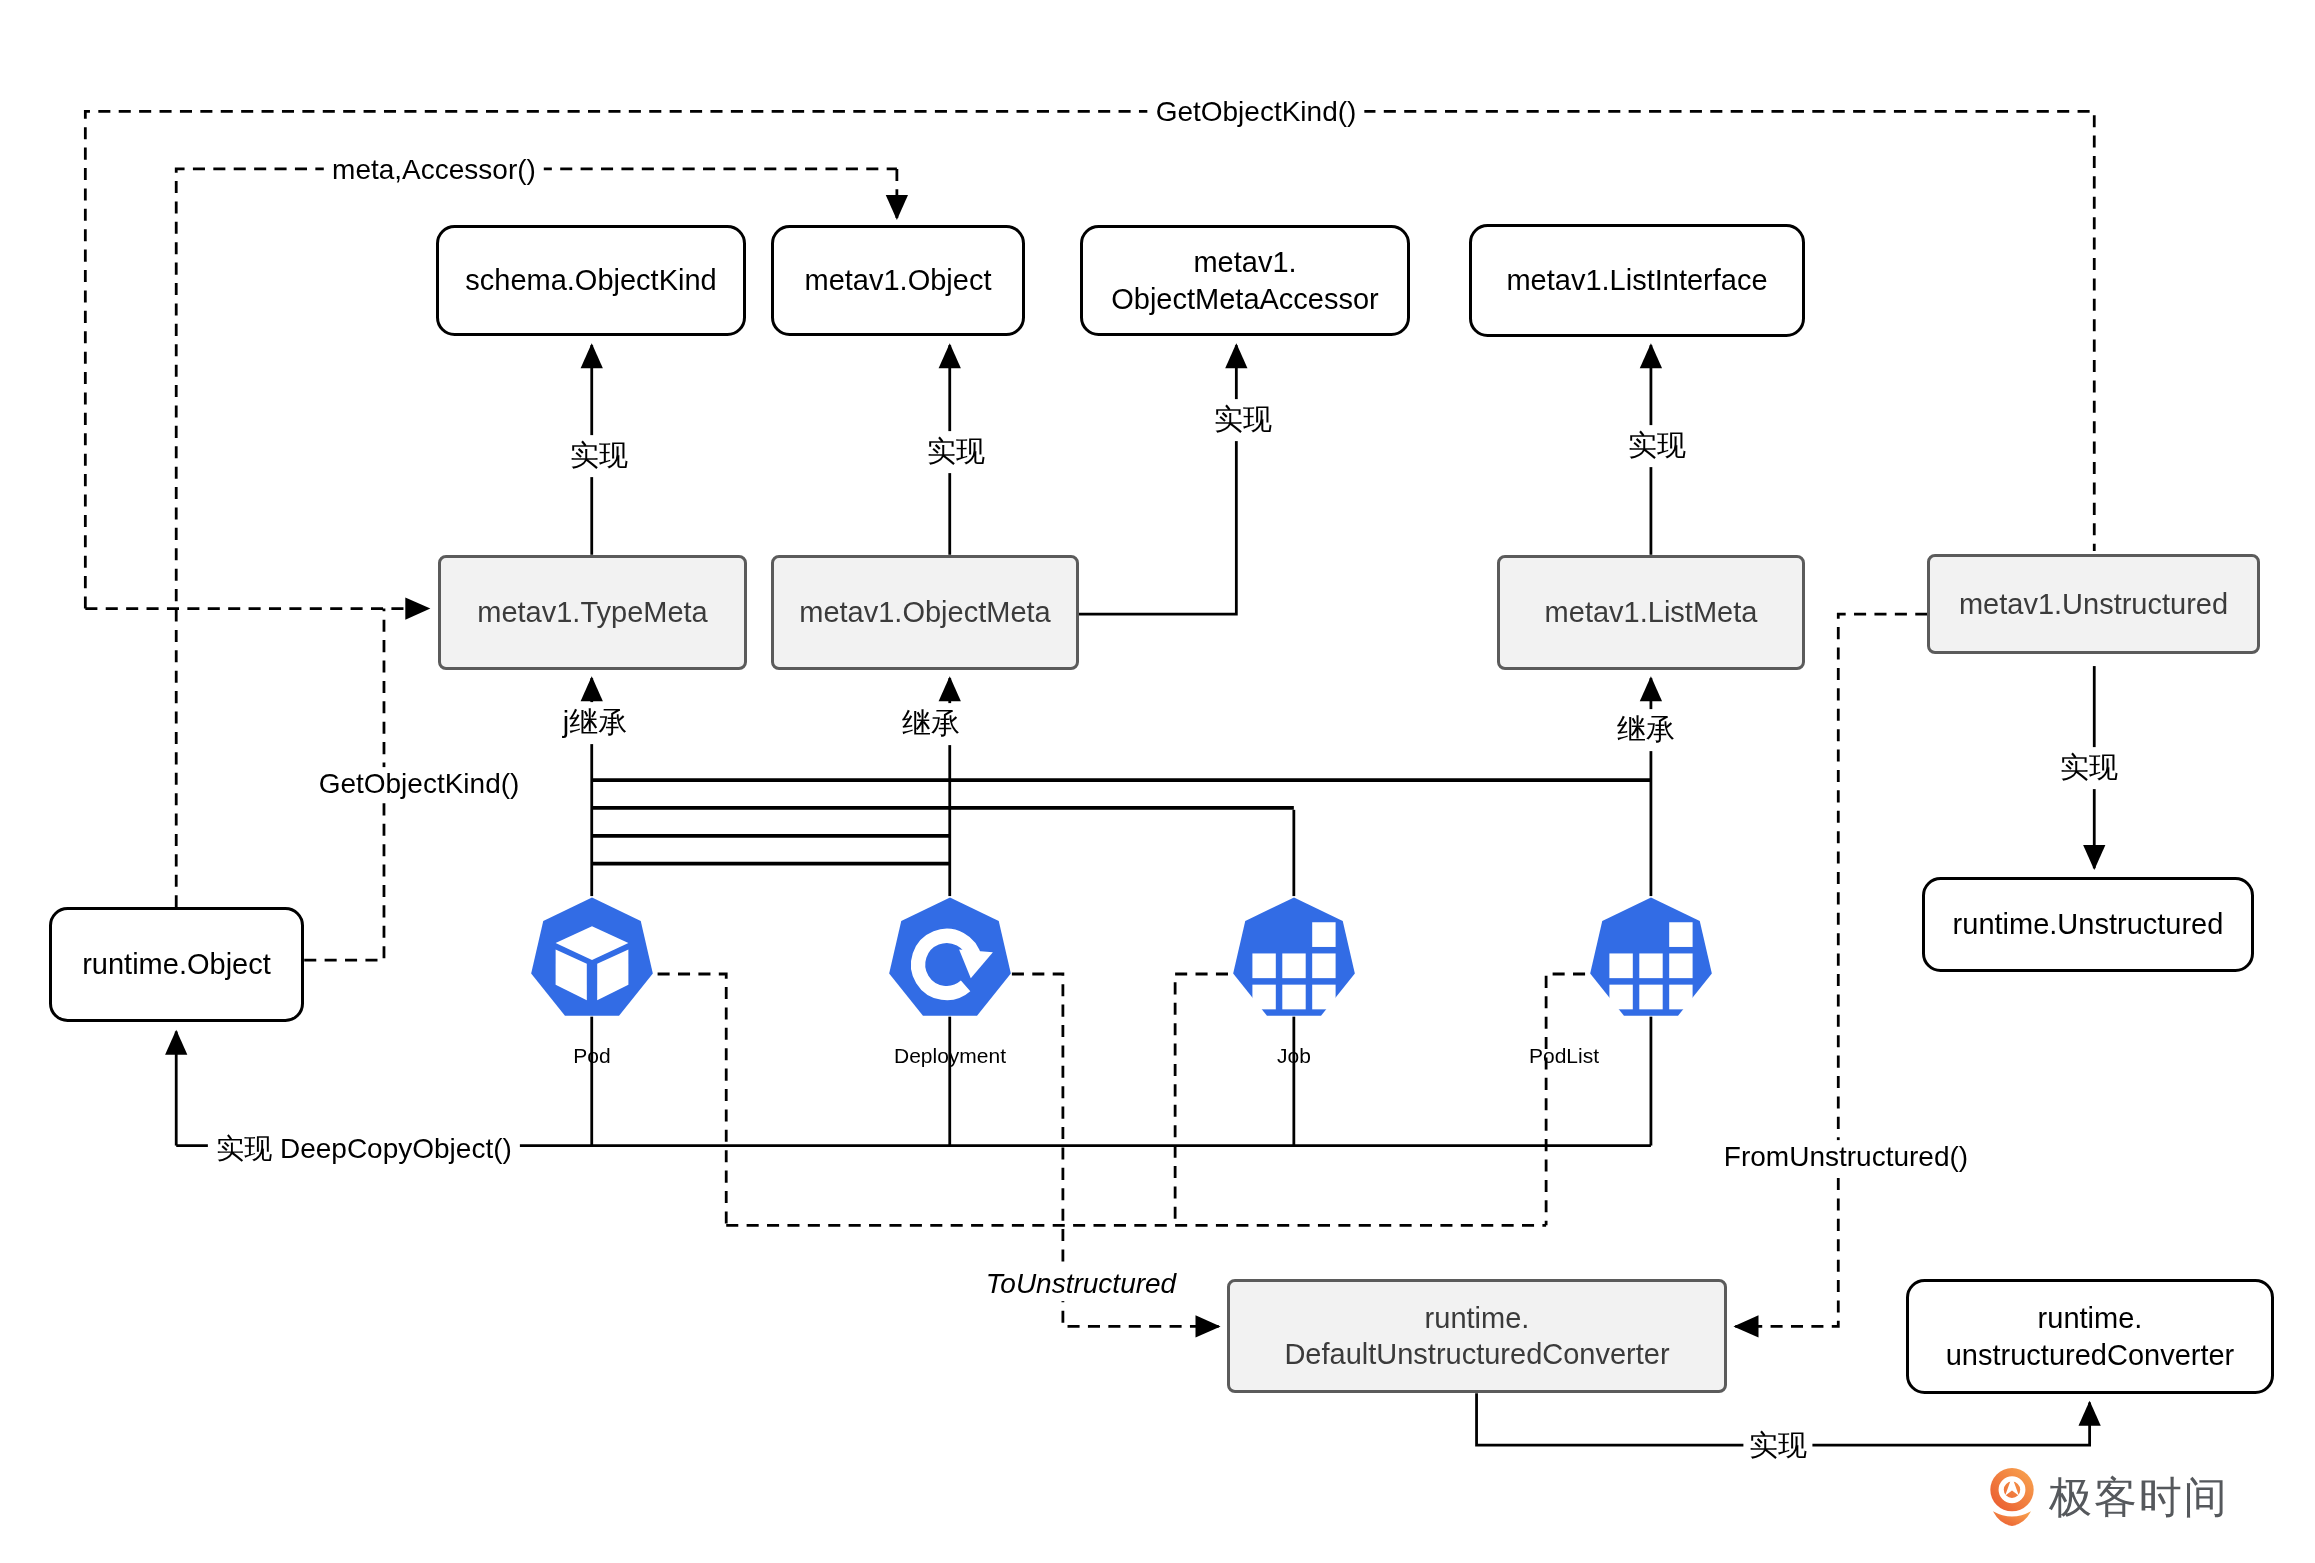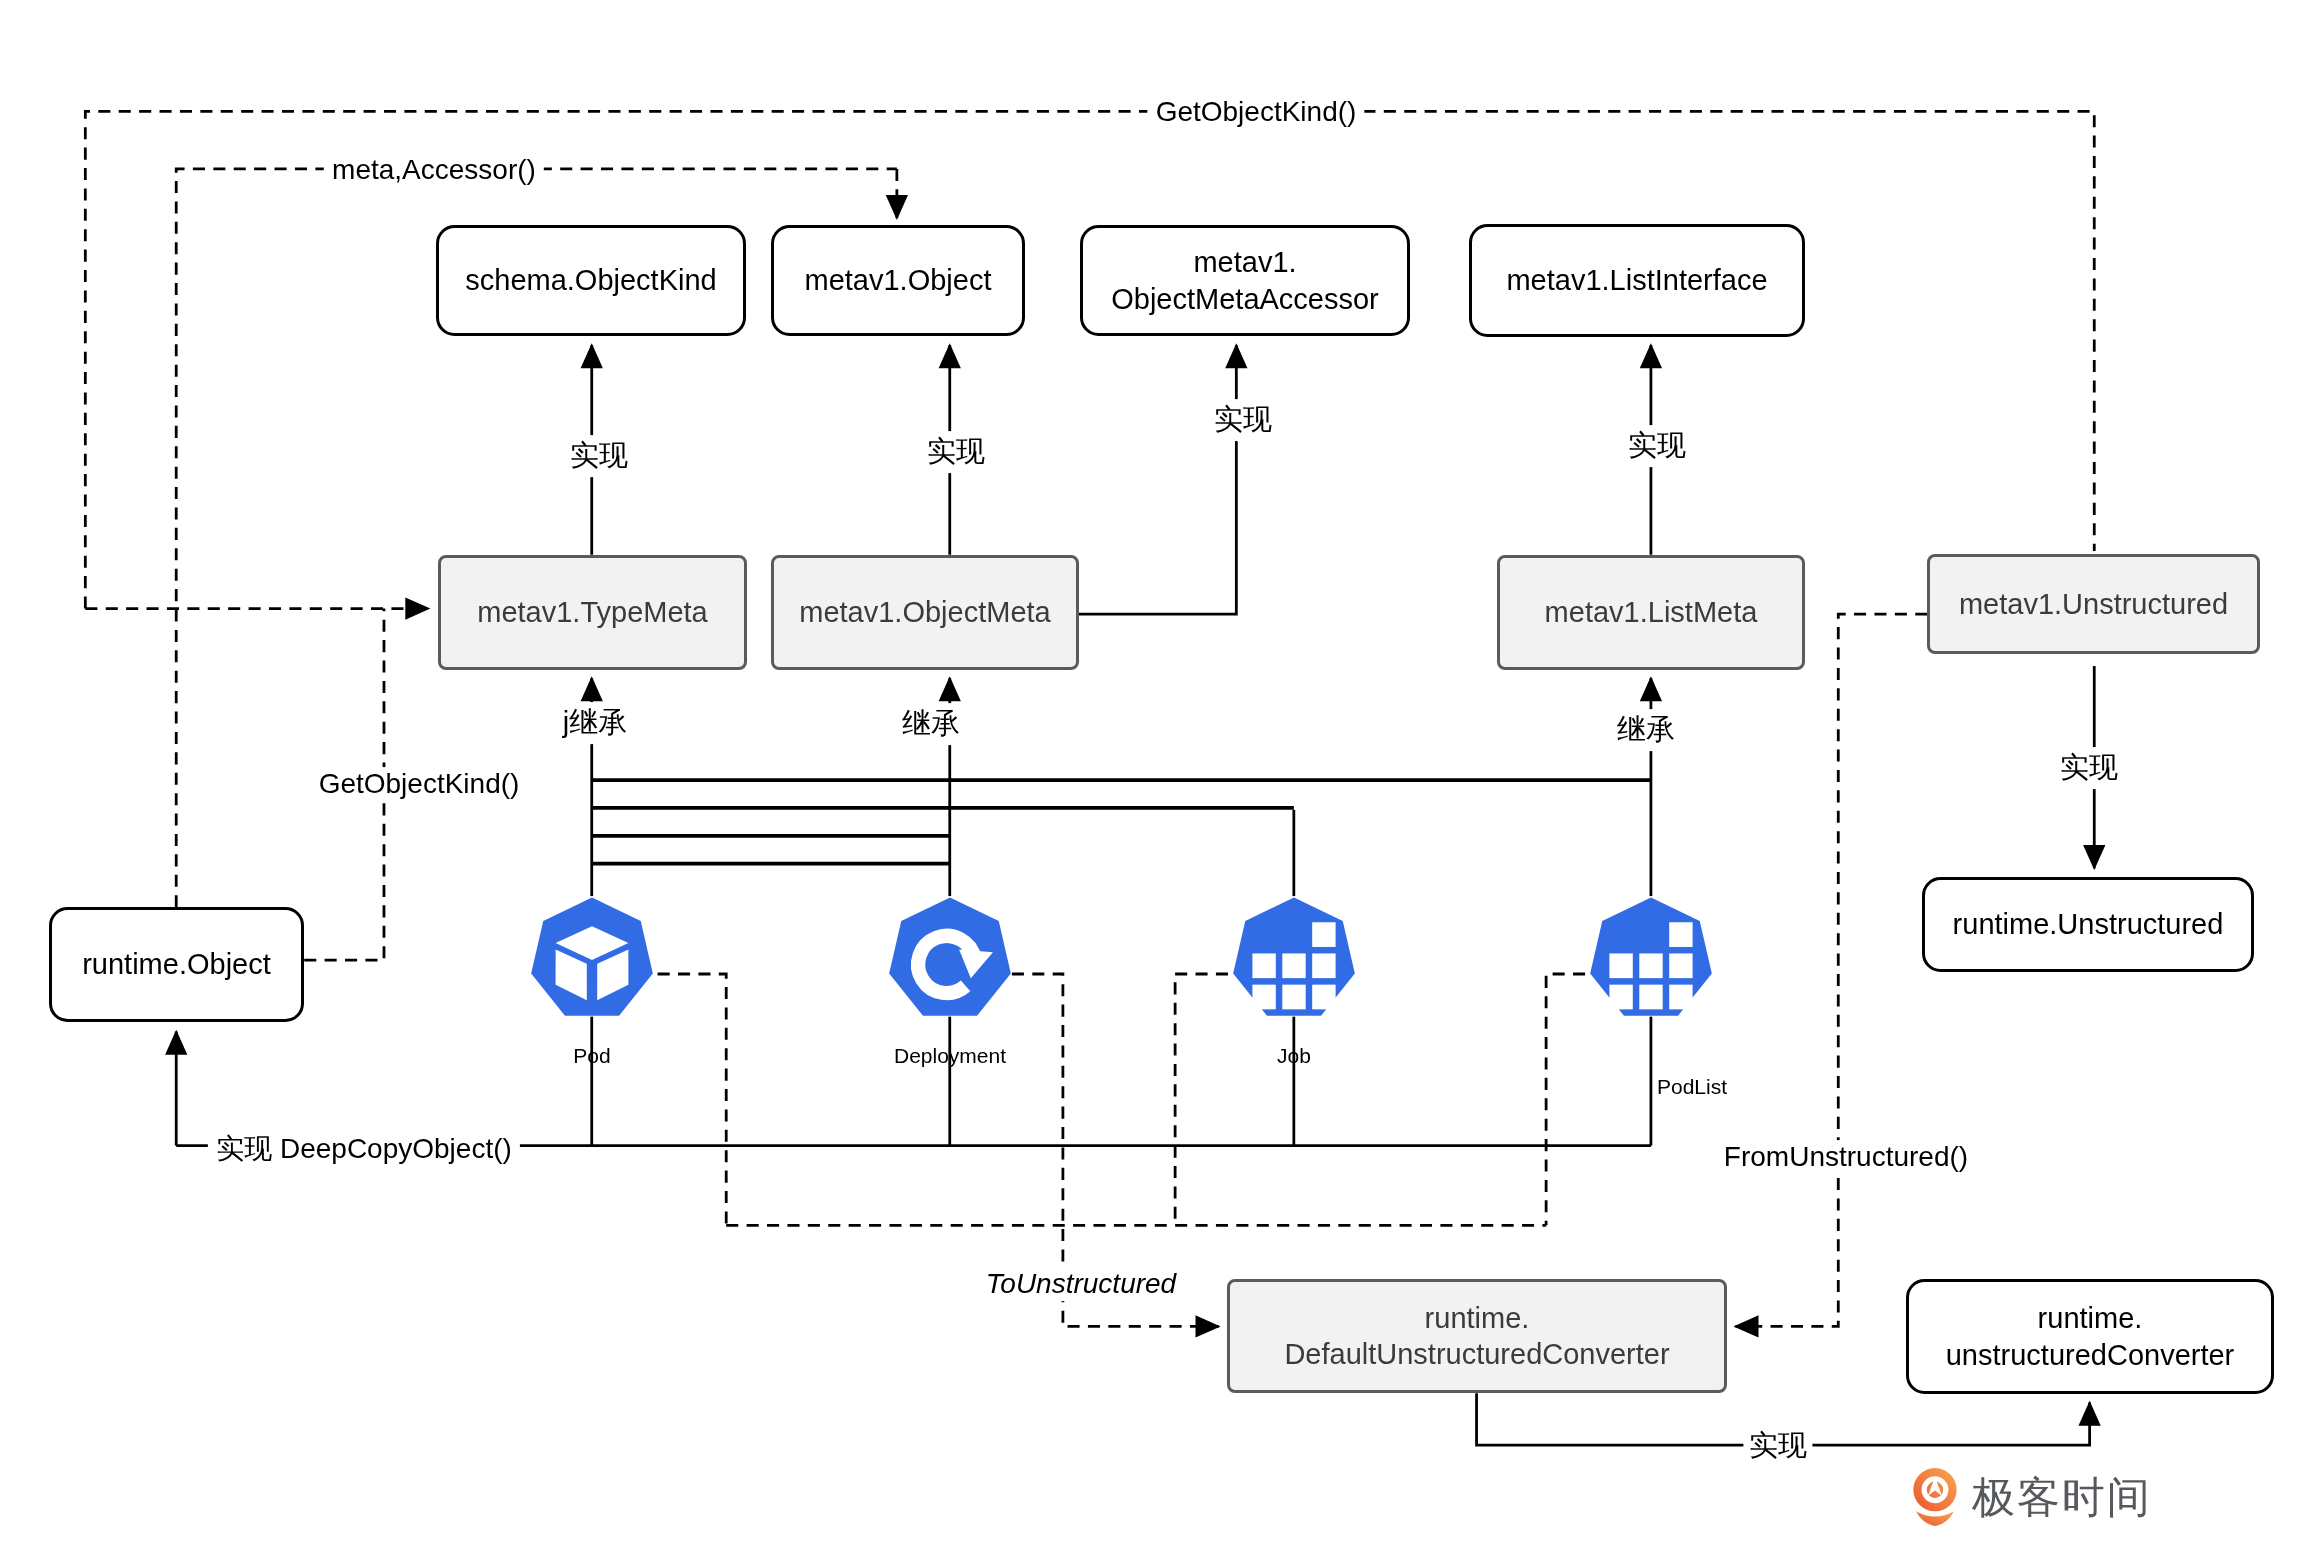--- a/index.html
+++ b/index.html
@@ -18,21 +18,21 @@
   .lbl{
     position:absolute;transform:translate(-50%,-50%);white-space:nowrap;
     font-size:28px;background:#fff;padding:0.9px 8.3px;
   }
   .lbl.cn{font-size:29px;padding:0.9px 5.6px;}
   .icon{position:absolute;width:130px;height:128px;}
   .icon svg{width:100%;height:100%;}
   .iconlabel{
     position:absolute;transform:translate(-50%,-50%);font-size:21px;white-space:nowrap;
   }
-  #logo{position:absolute;left:1909px;top:1466px;display:flex;align-items:center;gap:11px;}
+  #logo{position:absolute;left:1986px;top:1466px;display:flex;align-items:center;gap:11px;}
   #logo .logotext{font-size:43px;font-weight:500;color:#55585c;letter-spacing:1.9px;}
 </style>
 </head>
 <body>
 
 <div id="canvas">
 
   <svg id="wires" width="2315" height="1564" viewBox="0 0 2496 1686">
     <defs>
       <marker id="ah" markerUnits="userSpaceOnUse" markerWidth="30" markerHeight="26" refX="26" refY="13" orient="auto">
@@ -134,21 +134,21 @@
         <rect x="64" y="45" width="18" height="19" fill="#fff"></rect>
       <rect x="18" y="69" width="18" height="19" fill="#fff"></rect>
         <rect x="41" y="69" width="18" height="19" fill="#fff"></rect>
         <rect x="64" y="69" width="18" height="19" fill="#fff"></rect>
     </svg>
   </div>
 
   <div class="iconlabel" style="left:592px;top:1056px;">Pod</div>
   <div class="iconlabel" style="left:950px;top:1056px;">Deployment</div>
   <div class="iconlabel" style="left:1294px;top:1056px;">Job</div>
-  <div class="iconlabel" style="left:1692px;top:1056px;margin-top:31px;">PodList</div>
+  <div class="iconlabel" style="left:1564px;top:1056px;">PodList</div>
 
   <div class="lbl" style="left:1256px;top:112px;">GetObjectKind()</div>
   <div class="lbl" style="left:434px;top:170px;">meta,Accessor()</div>
   <div class="lbl" style="left:419px;top:784px;">GetObjectKind()</div>
 
   <div class="lbl cn" style="left:599px;top:456px;">实现</div>
   <div class="lbl cn" style="left:956px;top:452px;">实现</div>
   <div class="lbl cn" style="left:1243px;top:420px;">实现</div>
   <div class="lbl cn" style="left:1657px;top:446px;">实现</div>
   <div class="lbl cn" style="left:2089px;top:768px;">实现</div>

